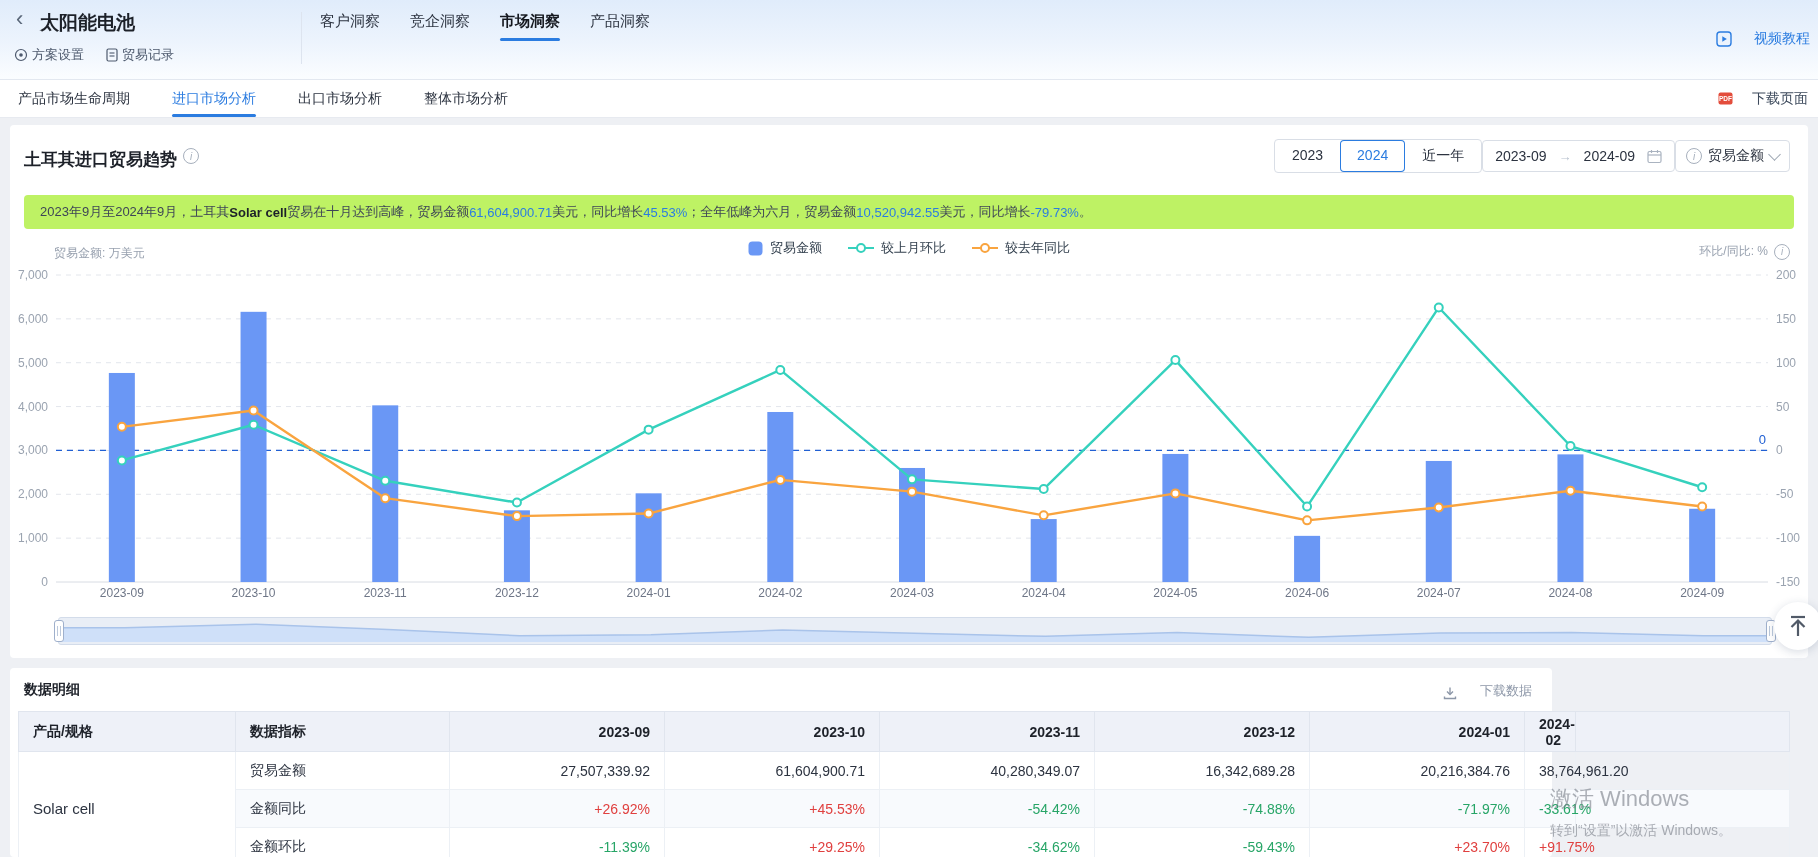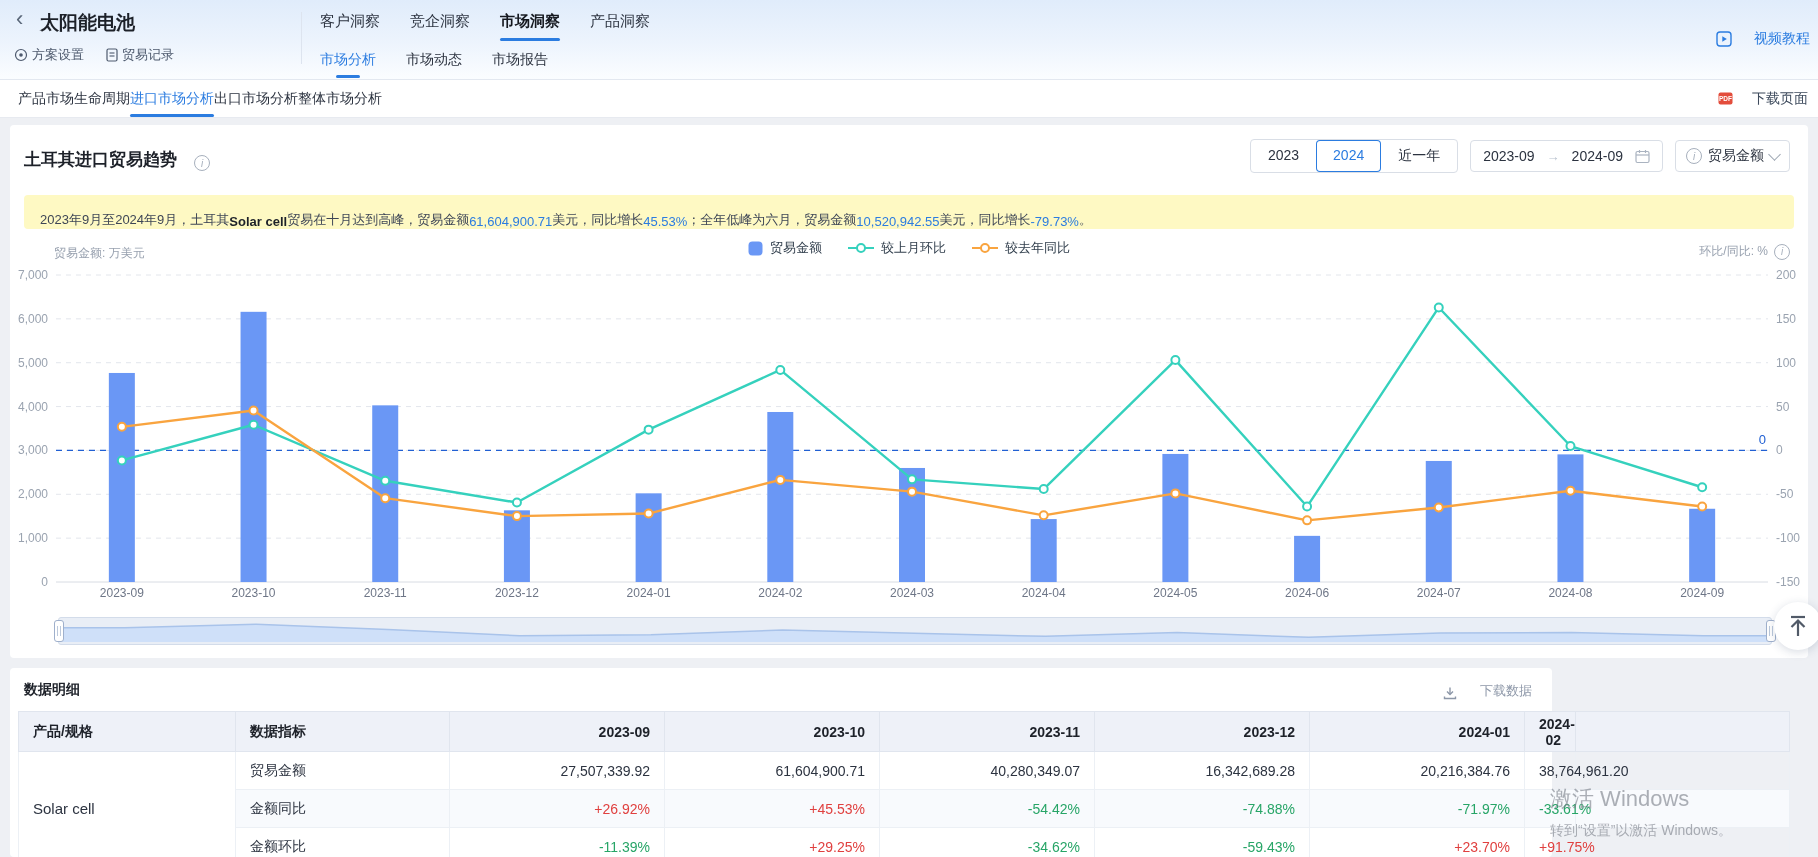--- a/index.html
+++ b/index.html
@@ -20,46 +20,46 @@
   .tab.active{font-weight:bold;color:#15181f;}
   .tab.active::after{content:'';position:absolute;left:0;right:0;bottom:1px;height:3px;background:#2b7ce0;border-radius:2px;}
   .subtabs{position:absolute;left:320px;top:42px;height:37px;display:flex;gap:30px;align-items:center;}
   .subtab{font-size:14px;color:#2c3340;position:relative;height:37px;line-height:34px;}
   .subtab.active{color:#2b7ce0;}
   .subtab.active::after{content:'';position:absolute;left:50%;transform:translateX(-50%);bottom:1px;width:24px;height:3px;background:#2b7ce0;border-radius:2px;}
   .video-btn{position:absolute;right:8px;top:30px;display:flex;align-items:center;gap:22px;color:#2b7ce0;font-size:14px;}
 
   
   .nav2{position:absolute;left:0;top:80px;width:1818px;height:37px;background:#fff;border-bottom:1px solid #e7eaf0;}
-  .nav2-items{position:absolute;left:18px;top:0;display:flex;height:37px;}
+  .nav2-items{position:absolute;left:18px;top:0;display:flex;gap:42px;height:37px;}
   .nav2-item{font-size:14px;color:#2c3340;line-height:36px;position:relative;}
   .nav2-item.active{color:#2b7ce0;}
   .nav2-item.active::after{content:'';position:absolute;left:0;right:0;bottom:0;height:3px;background:#2b7ce0;border-radius:2px;}
   .download-page{position:absolute;right:10px;top:0;height:37px;display:flex;align-items:center;gap:19px;font-size:14px;color:#3d4a5c;}
 
   
   .card{position:absolute;background:#fff;border-radius:4px;}
   #chart-card{left:10px;top:125px;width:1798px;height:533px;}
   #table-card{left:10px;top:668px;width:1542px;height:189px;}
 
-  .chart-title{position:absolute;left:14px;top:23px;display:flex;align-items:flex-end;gap:17px;font-size:17px;font-weight:bold;color:#1d2129;}
+  .chart-title{position:absolute;left:14px;top:23px;display:flex;align-items:flex-start;gap:6px;font-size:17px;font-weight:bold;color:#1d2129;}
   .info-i{display:inline-flex;width:14px;height:14px;border:1px solid #a7b0bd;border-radius:50%;color:#a7b0bd;
     font-size:10px;font-weight:normal;align-items:center;justify-content:center;font-style:italic;}
 
-  .controls{position:absolute;right:18px;top:15px;display:flex;gap:12px;height:32px;align-items:center;}
+  .controls{position:absolute;right:18px;top:15px;display:flex;gap:0;height:32px;align-items:center;}
   .seg{display:flex;border:1px solid #d9dee6;border-radius:4px;height:32px;background:#fff;}
   .seg-item{padding:0 17px;line-height:30px;font-size:14px;color:#2c3340;border-radius:4px;}
   .seg-item.active{color:#2b7ce0;box-shadow:inset 0 0 0 1px #2b7ce0;}
   .datebox{display:flex;align-items:center;gap:12px;border:1px solid #d9dee6;border-radius:4px;height:30px;padding:0 12px;font-size:14px;color:#2c3340;}
   .datebox .sep{color:#b9c2cf;font-size:13px;}
   .dropdown{display:flex;align-items:center;gap:6px;border:1px solid #d9dee6;border-radius:4px;height:30px;padding:0 10px;font-size:14px;color:#2c3340;}
   .chev{width:8px;height:8px;border-right:1.5px solid #9aa3b0;border-bottom:1.5px solid #9aa3b0;transform:rotate(45deg);margin-top:-3px;}
 
-  .banner{position:absolute;left:14px;right:14px;top:70px;height:34px;background:#fef9c3;border-radius:4px;
-    display:flex;align-items:flex-end;padding:0 16px;font-size:13px;color:#3e4656;white-space:nowrap;overflow:hidden;}
+  .banner{position:absolute;left:14px;right:14px;top:70px;height:34px;background:#bef264;border-radius:4px;
+    display:flex;align-items:center;padding:0 16px;font-size:13px;color:#3e4656;white-space:nowrap;overflow:hidden;}
   .banner .bb{font-weight:bold;color:#1d2129;}
   .banner .hl{color:#2b7ce0;}
 
   .axis-unit-left{position:absolute;left:44px;top:120px;font-size:12px;color:#98a1af;}
   .axis-unit-right{position:absolute;right:18px;top:118px;display:flex;align-items:center;gap:6px;font-size:12px;color:#98a1af;}
   .legend{position:absolute;left:0;right:0;top:114px;display:flex;justify-content:center;gap:26px;align-items:center;}
   .lg-item{display:flex;align-items:center;gap:7px;font-size:13px;color:#33404e;}
 
   #chart-svg{position:absolute;left:0;top:135px;}
 
@@ -112,25 +112,20 @@
         </svg>
         <span>贸易记录</span>
       </span>
     </div>
     <div class="vdiv"></div>
     <div class="tabs" id="main-tabs">
       <span class="tab">客户洞察</span>
       <span class="tab">竞企洞察</span>
       <span class="tab active">市场洞察</span>
       <span class="tab">产品洞察</span>
-    </div>
-    <div class="subtabs" id="sub-tabs">
-      <span class="subtab active">市场分析</span>
-      <span class="subtab">市场动态</span>
-      <span class="subtab">市场报告</span>
     </div>
     <div class="video-btn">
       <svg width="16" height="16" viewBox="0 0 16 16">
         <rect x="1" y="1" width="14" height="14" rx="3" fill="none" stroke="#2b7ce0" stroke-width="1.4"></rect>
         <path d="M6.3 5.2 L10.8 8 L6.3 10.8 Z" fill="#2b7ce0"></path>
       </svg>
       <span>视频教程</span>
     </div>
   </div>
 

